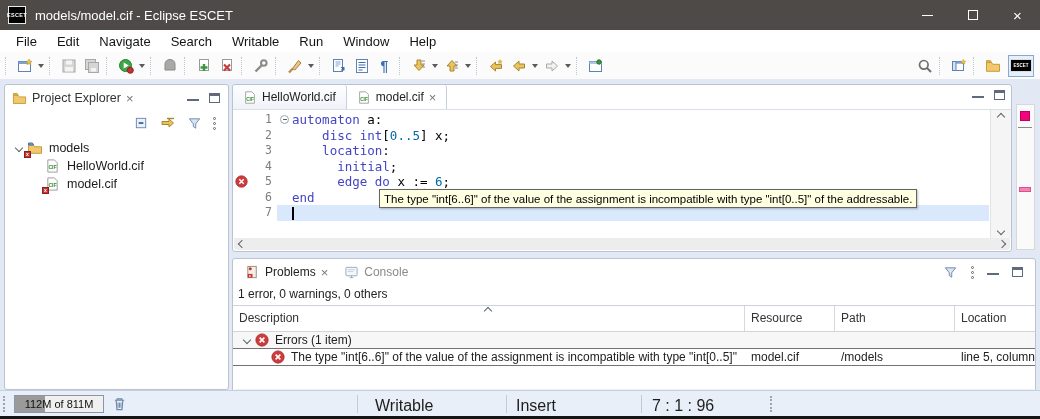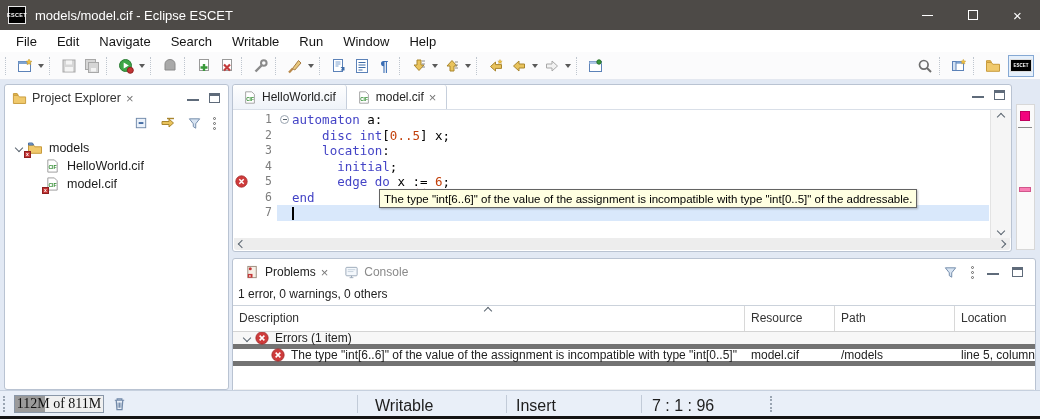--- a/index.html
+++ b/index.html
@@ -67,21 +67,21 @@
   .code-area { position:absolute; top:24px; left:0; right:0; bottom:13px; border-top:1px solid #D9DFE8; overflow:hidden; }
   .ann-col { position:absolute; left:0; top:0; bottom:0; width:16px; background:#fff; }
   .num-col { position:absolute; left:16px; top:0; bottom:0; width:28px; }
   .fold-col { position:absolute; left:44px; top:0; bottom:0; width:15px; }
   .code-col { position:absolute; left:59px; top:0; right:22px; bottom:0; }
   .crow { height:15.5px; line-height:15.5px; }
   .num-col .crow { text-align:right; padding-right:5px; color:#7D7D7D; font-family:"DejaVu Sans Mono",monospace; font-size:11.5px; }
   .rows-pad { padding-top:2px; }
   .code-line { font-family:"DejaVu Sans Mono",monospace; font-size:12.5px; white-space:pre; color:#000; }
   .kw { color:#4444C6; }
-  .num { color:#c2410c; }
+  .num { color:#0369a1; }
   .err-squig { text-decoration:underline wavy #E03C3C 1px; text-underline-offset:2px; }
   .cur-line-hl { position:absolute; left:44px; right:22px; top:95px; height:15.5px; background:#D9E8FB; }
   .caret-bar { display:inline-block; width:1.5px; height:13px; background:#000; vertical-align:middle; }
   .fold-minus { width:9px; height:9px; border:1px solid #9AA4B0; border-radius:50%; margin:3px auto 0; position:relative; background:#fff; }
   .fold-minus::after { content:""; position:absolute; left:1.5px; top:3px; width:4.5px; height:1px; background:#55606C; }
   .gutter-err { margin:1px auto 0; display:block; }
   .vscroll { position:absolute; right:0; top:0; bottom:0; width:21px; background:#F5F5F5; border-left:1px solid #E3E3E3; display:flex; flex-direction:column; align-items:center; justify-content:space-between; padding:4px 0; }
   .hscroll { position:absolute; left:1px; right:1px; bottom:1px; height:12px; background:#EDEDED; display:flex; align-items:center; justify-content:space-between; padding:0 5px; border-radius:0 0 3px 3px; }
   .tooltip { position:absolute; left:146px; top:104px; height:19px; background:#FFFFE1; border:1px solid #646464; font-size:11.5px; color:#000; display:flex; align-items:center; padding:0 4px; white-space:nowrap; z-index:20; box-shadow:1px 1px 2px rgba(0,0,0,.25); }
 
@@ -98,31 +98,31 @@
   .ptab.active { color:#222; }
   .ptab.inactive { color:#8A8A8A; }
   .ptab svg, .ptab .picon { margin-right:5px; }
   .ptab-right { margin-left:auto; display:flex; align-items:center; gap:13px; padding-right:12px; }
   .summary { font-size:12px; color:#222; padding:2px 0 0 5px; height:18px; }
   .ptable { position:absolute; left:0; right:0; top:46px; bottom:14px; border-top:1px solid #CBD2DB; }
   .thead { display:flex; height:26px; border-bottom:1px solid #D4D4D4; position:relative; }
   .th { font-size:12px; color:#333; padding:5px 0 0 6px; border-right:1px solid #D8D8D8; overflow:hidden; white-space:nowrap; }
   .col-desc { width:512px; } .col-res { width:90px; } .col-path { width:120px; } .col-loc { flex:1; border-right:none; }
   .sort-chev { position:absolute; left:252px; top:2px; }
-  .prow { display:flex; align-items:center; height:17px; font-size:12px; border-bottom:5px solid #737373; }
+  .prow { display:flex; align-items:center; height:17px; font-size:12px; border-bottom:1px solid #737373; }
   .prow .cell { overflow:hidden; white-space:nowrap; height:17px; display:flex; align-items:center; }
   .group-row { background:#F7F7F7; }
   .pscroll { position:absolute; left:1px; right:1px; bottom:1px; height:12px; background:#F0F0F0; display:flex; align-items:center; padding:0 5px; border-radius:0 0 3px 3px; }
   .pthumb { height:8px; background:#DCDCDC; border:1px solid #C8C8C8; margin-left:8px; width:72%; }
   .scroll-end { margin-left:auto; }
 
   
   .statusbar { position:absolute; left:0; right:0; top:390px; height:26px; background:#E9EFF8; border-top:1px solid #C6D0DE; }
   .drag-dots { position:absolute; top:5px; width:4px; height:16px; border-left:2px dotted #9AA5B2; }
-  .heap { position:absolute; left:14px; top:4px; width:90px; height:18px; border:1px solid #8A97A8; background:linear-gradient(to right,#9A9A9A 0 34%,#F0F0F0 34%); font-size:14px; color:#111; display:flex; align-items:center; justify-content:center;font-family:Liberation Serif, serif; }
+  .heap { position:absolute; left:14px; top:4px; width:90px; height:18px; border:1px solid #8A97A8; background:linear-gradient(to right,#9A9A9A 0 34%,#F0F0F0 34%); font-size:11px; color:#111; display:flex; align-items:center; justify-content:center; }
   .trash { position:absolute; left:112px; top:5px; }
   .sb-sep { position:absolute; top:4px; width:1px; height:18px; background:#C2CBD8; }
   .sb-item { position:absolute; top:6px; font-size:16px; color:#1d1d1d; }
 
   .bottom-strip { position:absolute; left:0; right:0; bottom:0; height:3px; background:#141414; }
   svg { display:block; }
 </style>
 </head>
 <body>
 

